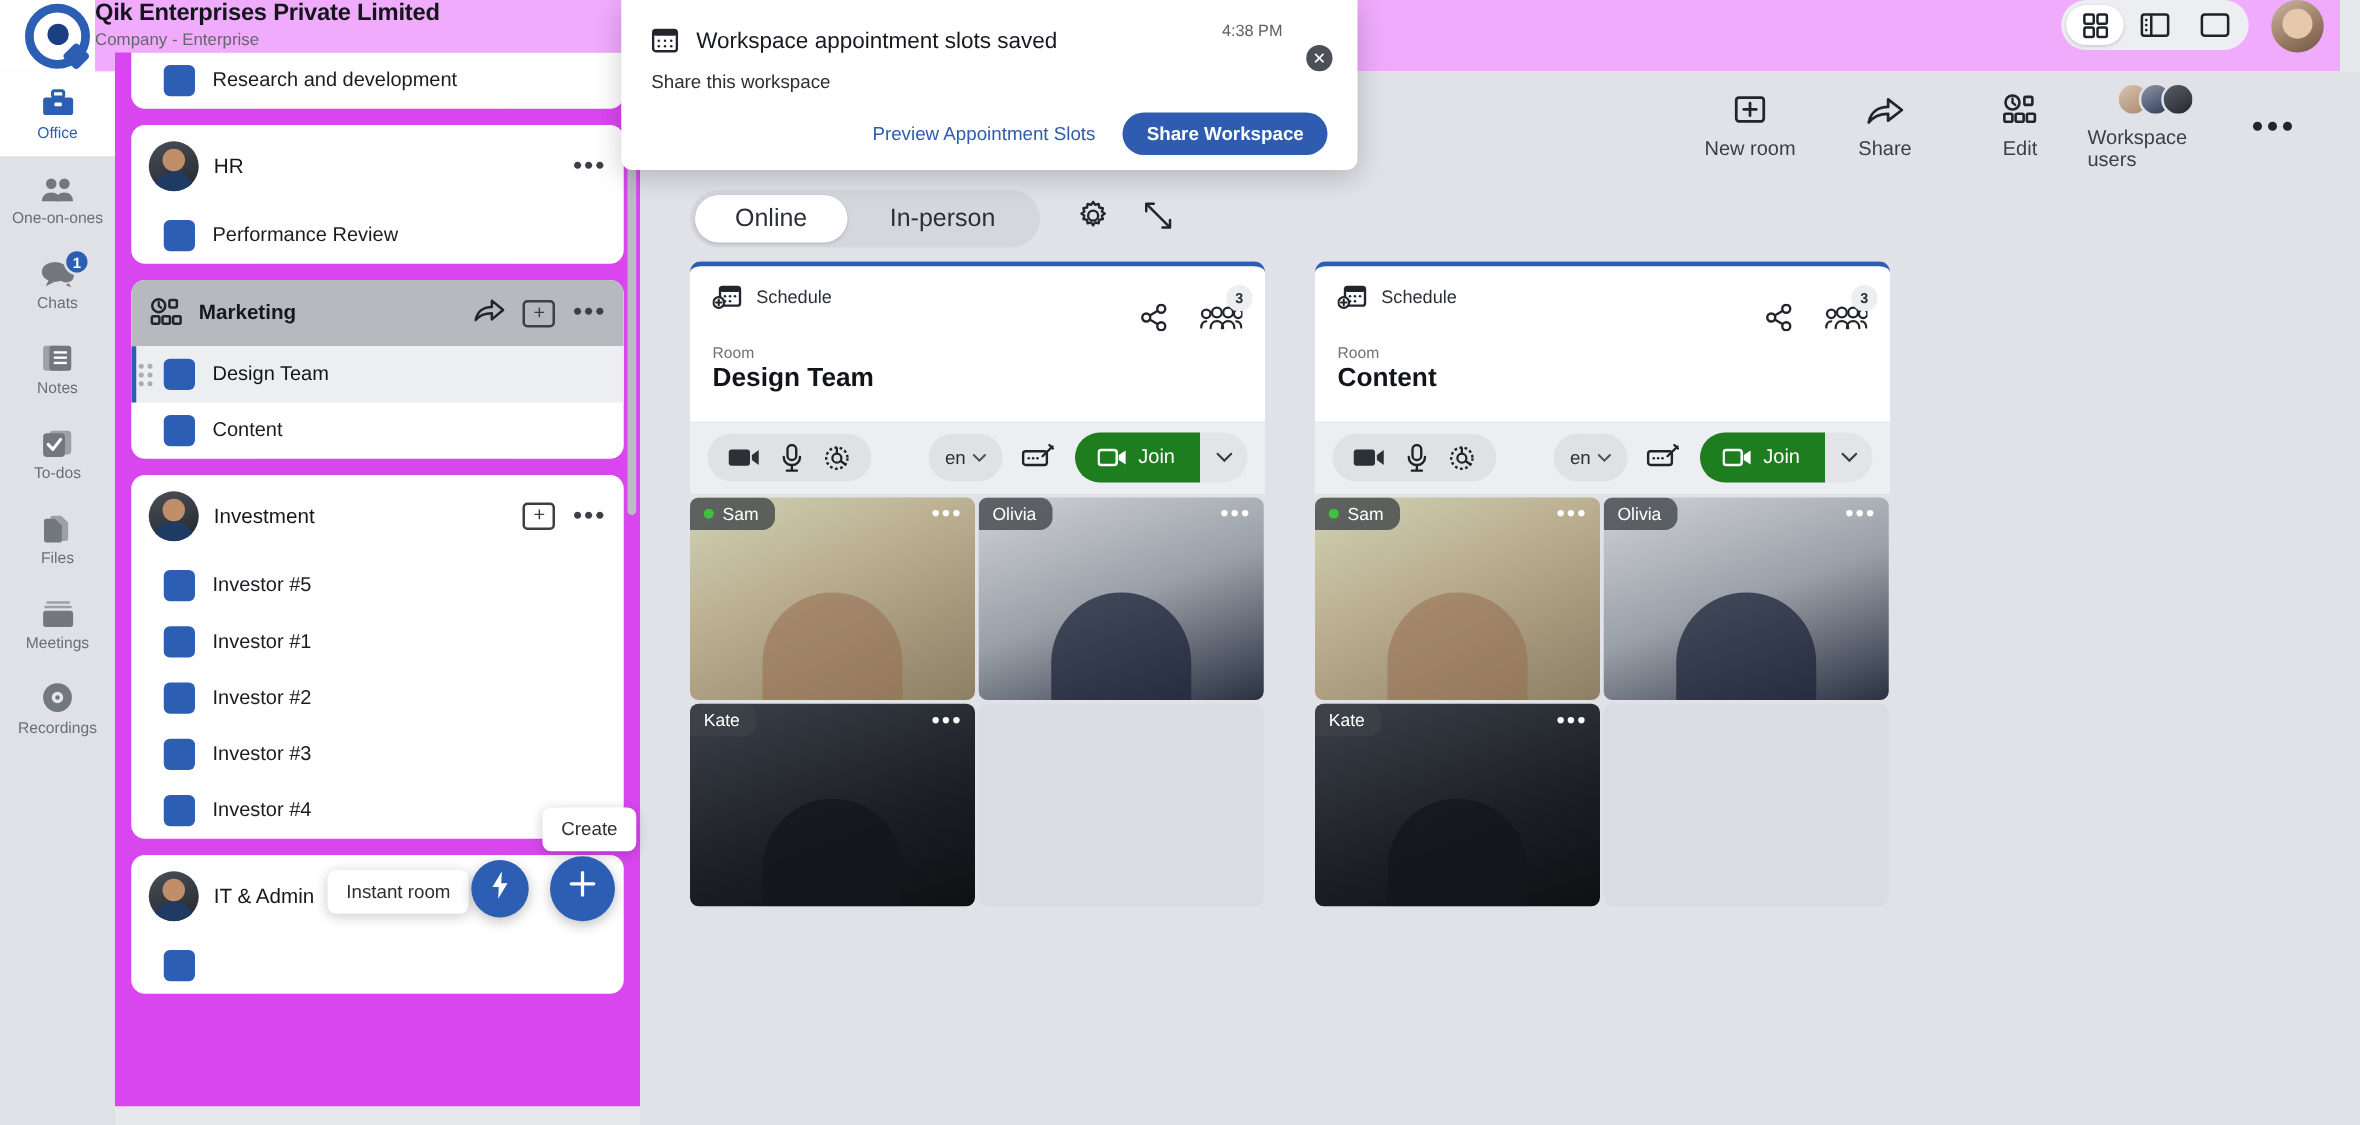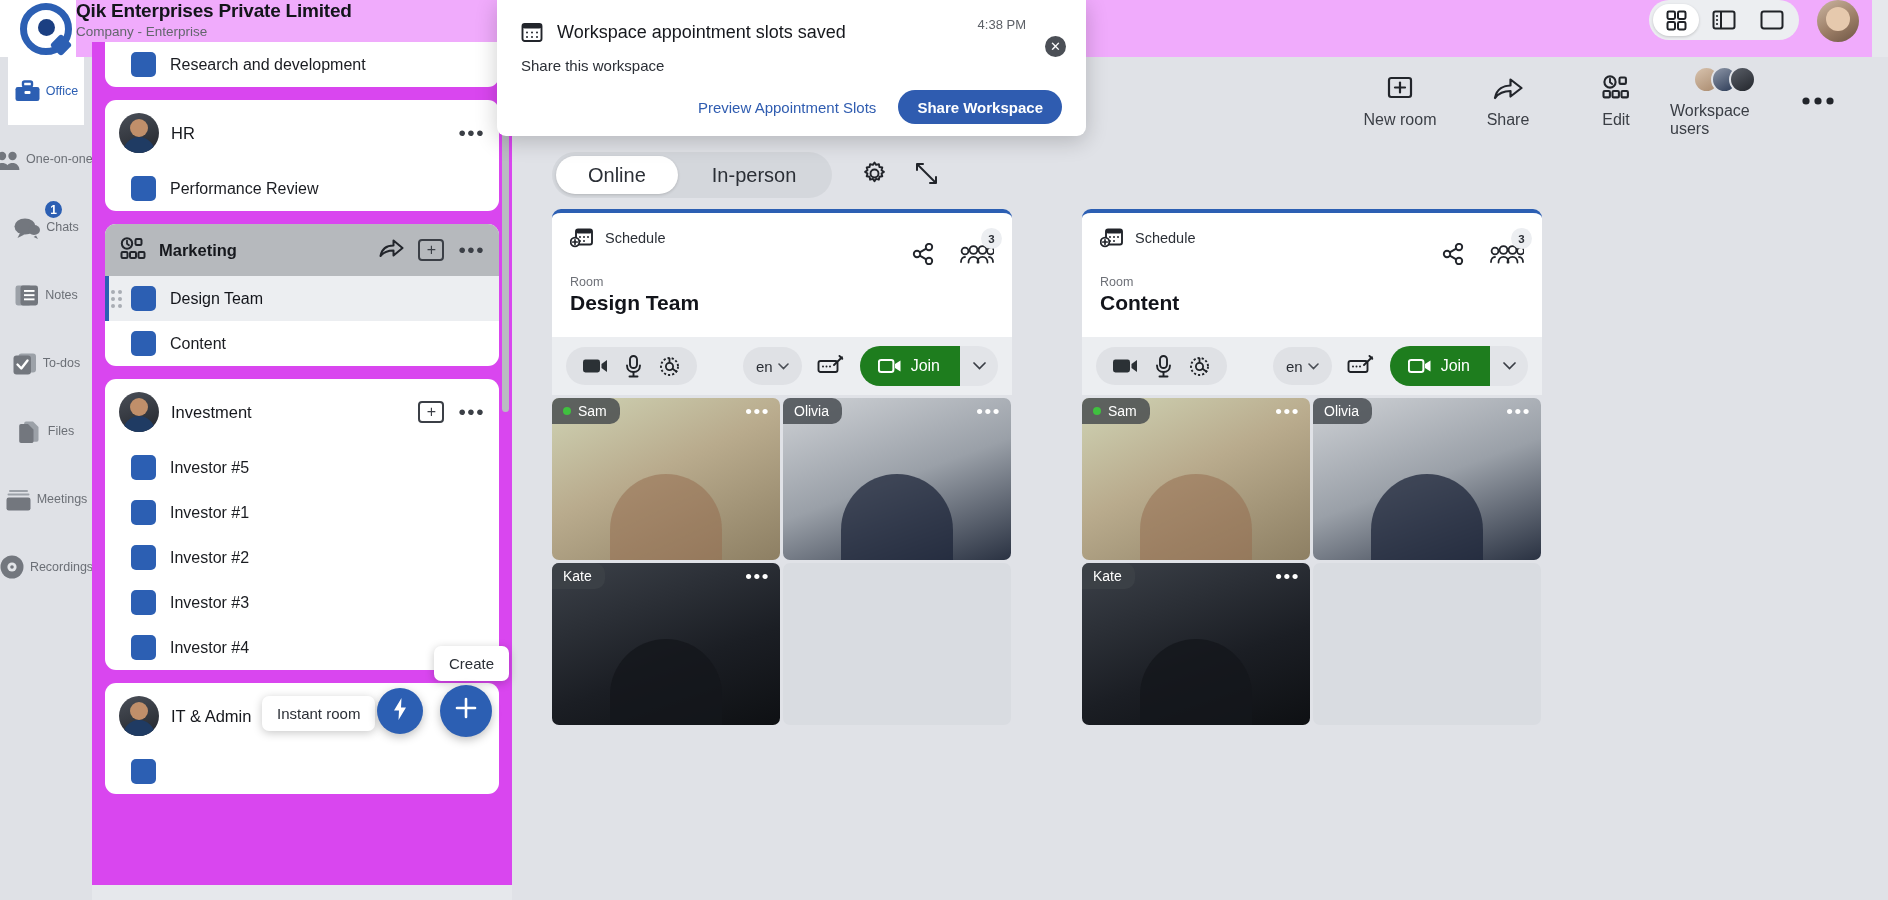--- a/index.html
+++ b/index.html
@@ -26,21 +26,21 @@
   .logo-ring::after {
     content: ""; position: absolute; left: 11px; top: 9px;
     width: 17px; height: 17px; border-radius: 50%; background: #1b3f82;
   }
   .logo-ring::before {
     content: ""; position: absolute; right: -4px; bottom: -5px;
     width: 16px; height: 16px; background: #2c5fb3; transform: rotate(45deg);
     border-radius: 3px;
   }
   .rail-item {
-    width: 76px; height: 68px; display: flex; flex-direction: row;
+    width: 92px; height: 68px; display: flex; flex-direction: column;
     align-items: center; justify-content: center; gap: 5px;
     color: #6b6f76; position: relative; cursor: pointer;
   }
   .rail-item.active { background: #fff; color: #2c5fb3; }
   .rail-item .ri-label { font-size: 12.5px; line-height: 1; white-space: nowrap; }
   .rail-item .ri-ico { height: 26px; display: flex; align-items: flex-end; }
   .rail-badge {
     position: absolute; top: 6px; right: 20px; min-width: 21px; height: 21px;
     border-radius: 11px; background: #2c5fb3; color: #fff; font-size: 12px;
     display: flex; align-items: center; justify-content: center; font-weight: 600;
@@ -178,21 +178,21 @@
     height: 46px; border-radius: 23px; background: #d4d7dc; display: flex;
     align-items: center; padding: 4px; gap: 2px;
   }
   .seg-btn {
     height: 38px; padding: 0 32px; border-radius: 19px; display: flex; align-items: center;
     font-size: 20px; color: #2b2f36; cursor: pointer;
   }
   .seg-btn.active { background: #fff; box-shadow: 0 1px 3px rgba(0,0,0,.16); }
   .tabs-icons { display: flex; align-items: center; gap: 28px; color: #3b3f46; }
 
-  .cards { display: flex; gap: 70px; padding-left: 40px; margin-top: 4px; }
+  .cards { display: flex; gap: 40px; padding-left: 40px; margin-top: 4px; }
   .card { width: 460px; }
   .card-top {
     background: #fff; border-radius: 9px 9px 0 0; border-top: 4px solid #2c5fb3;
     padding: 14px 18px 16px 18px; position: relative; height: 128px;
   }
   .card-sched { display: flex; align-items: center; gap: 11px; color: #2b2f36; }
   .card-sched span { font-size: 14.5px; }
   .card-top-icons { position: absolute; right: 18px; top: 30px; display: flex; align-items: center; gap: 26px; }
   .ppl-wrap { position: relative; }
   .ppl-badge {

